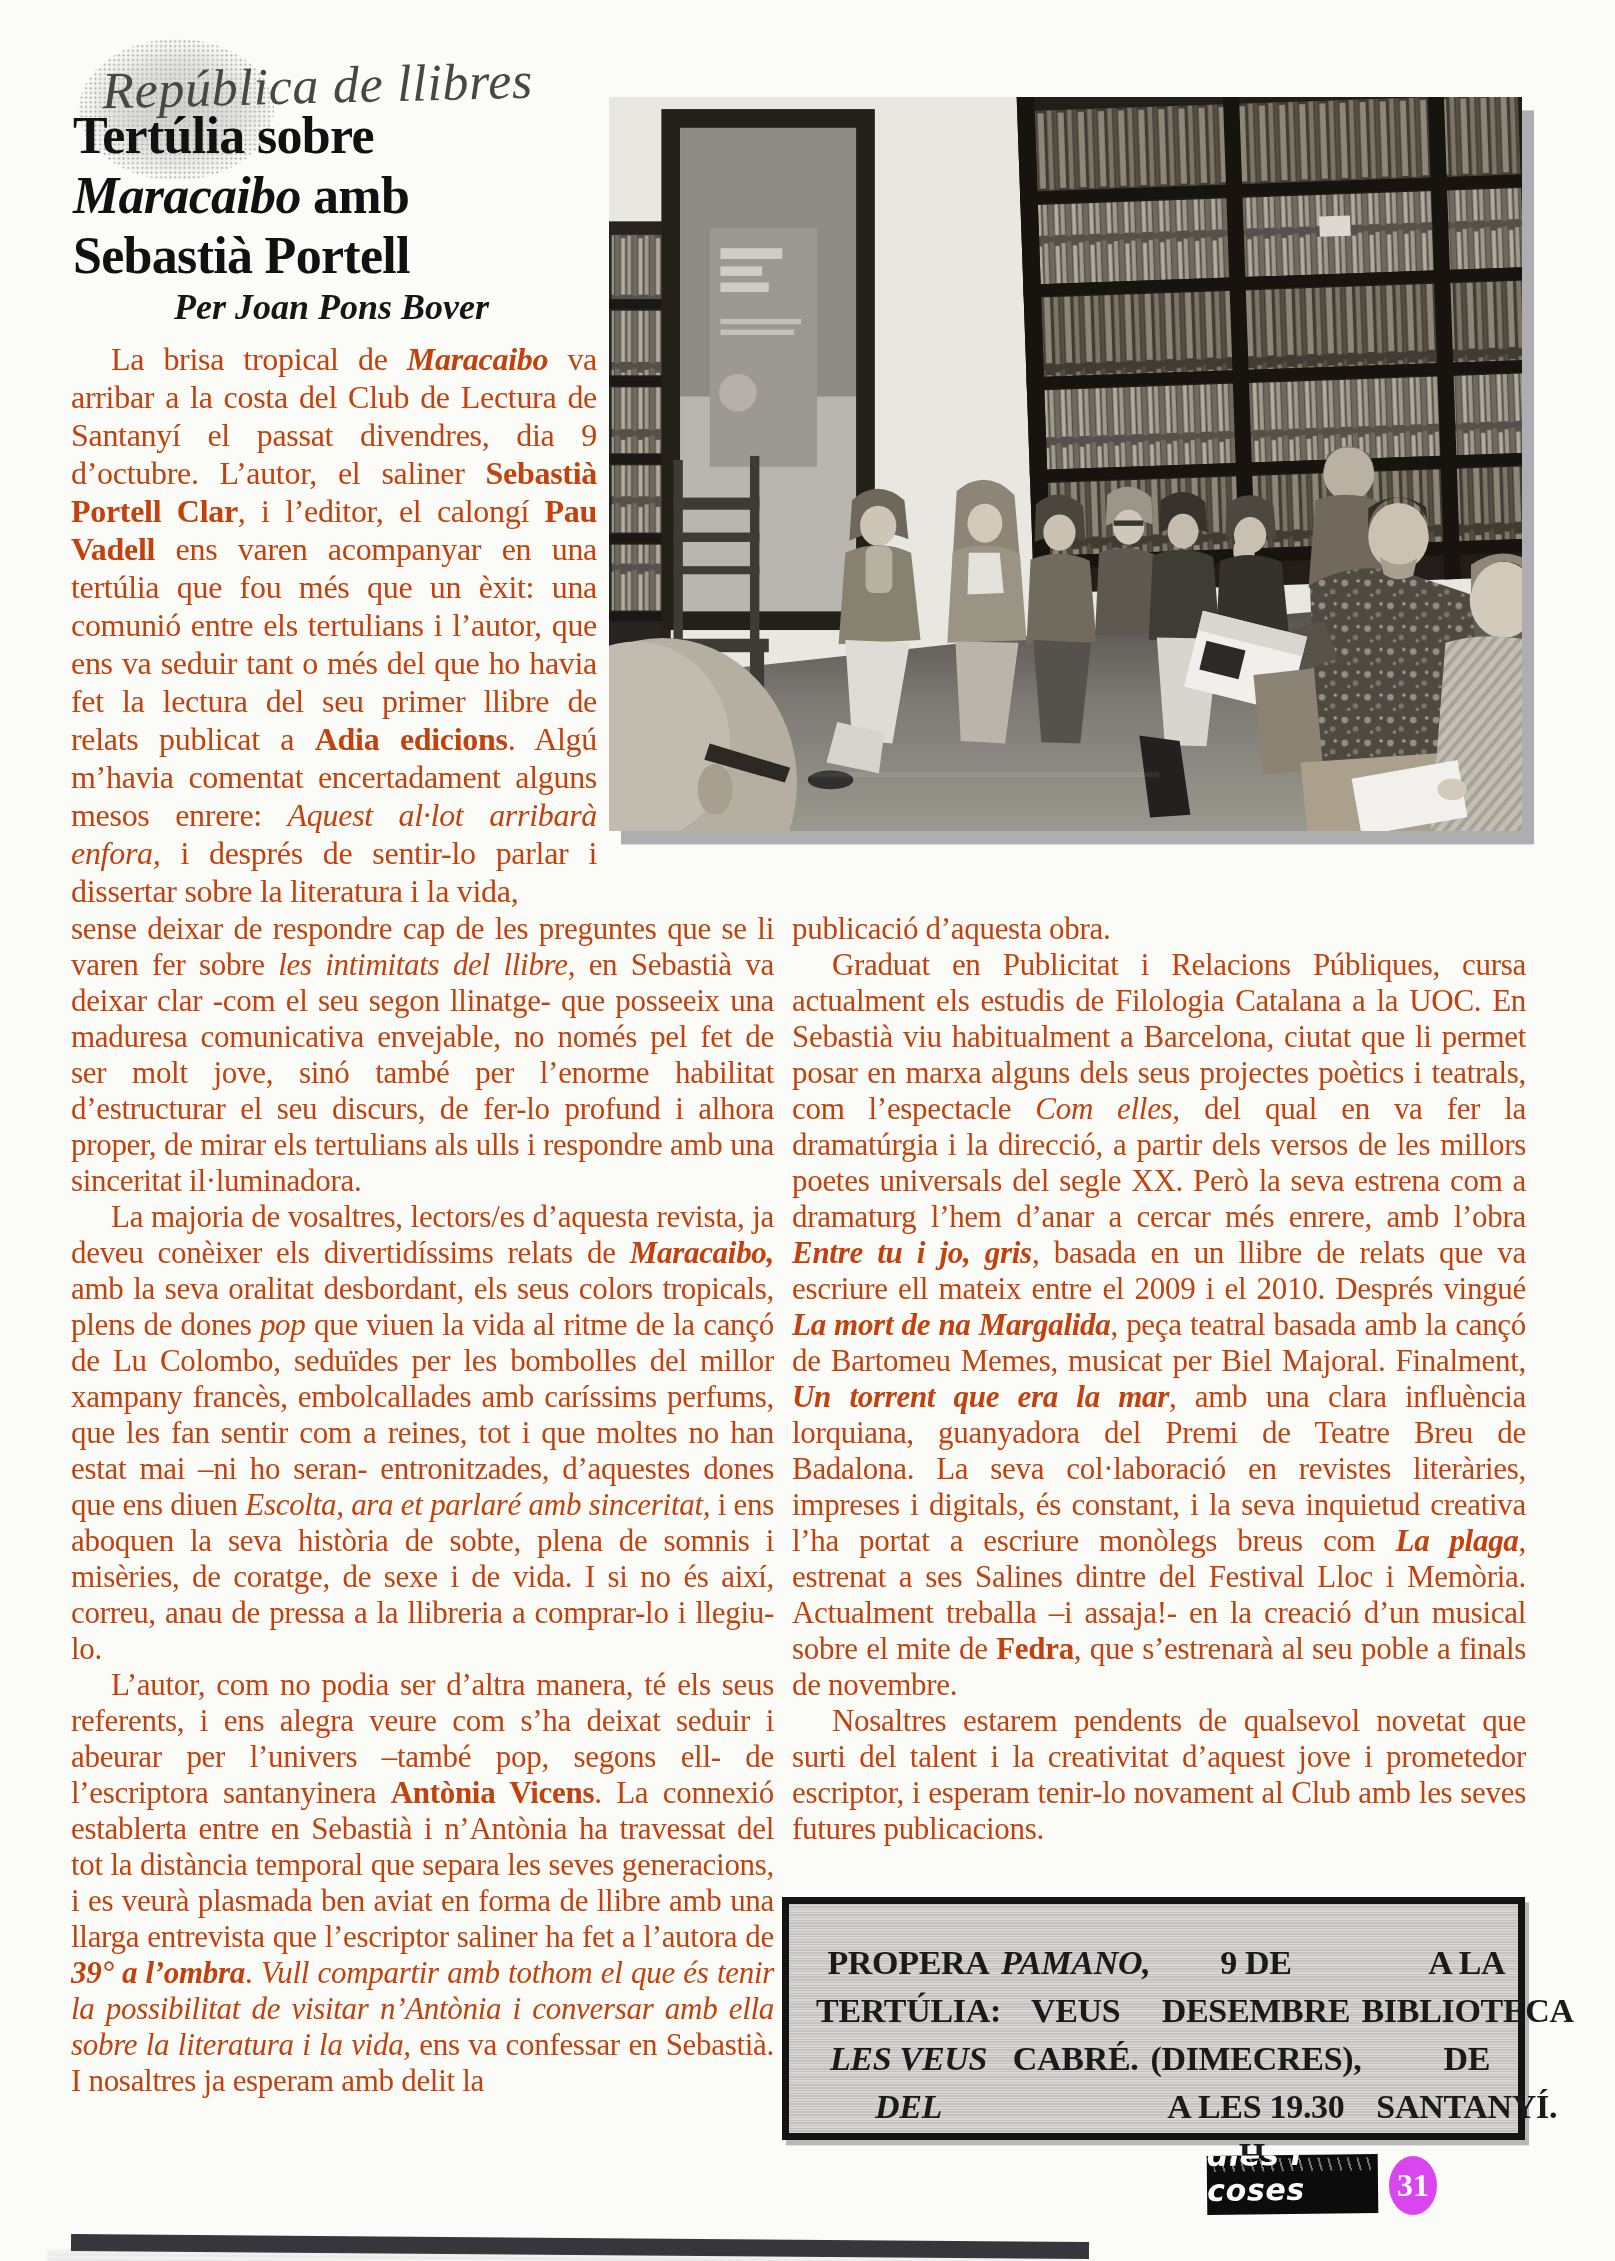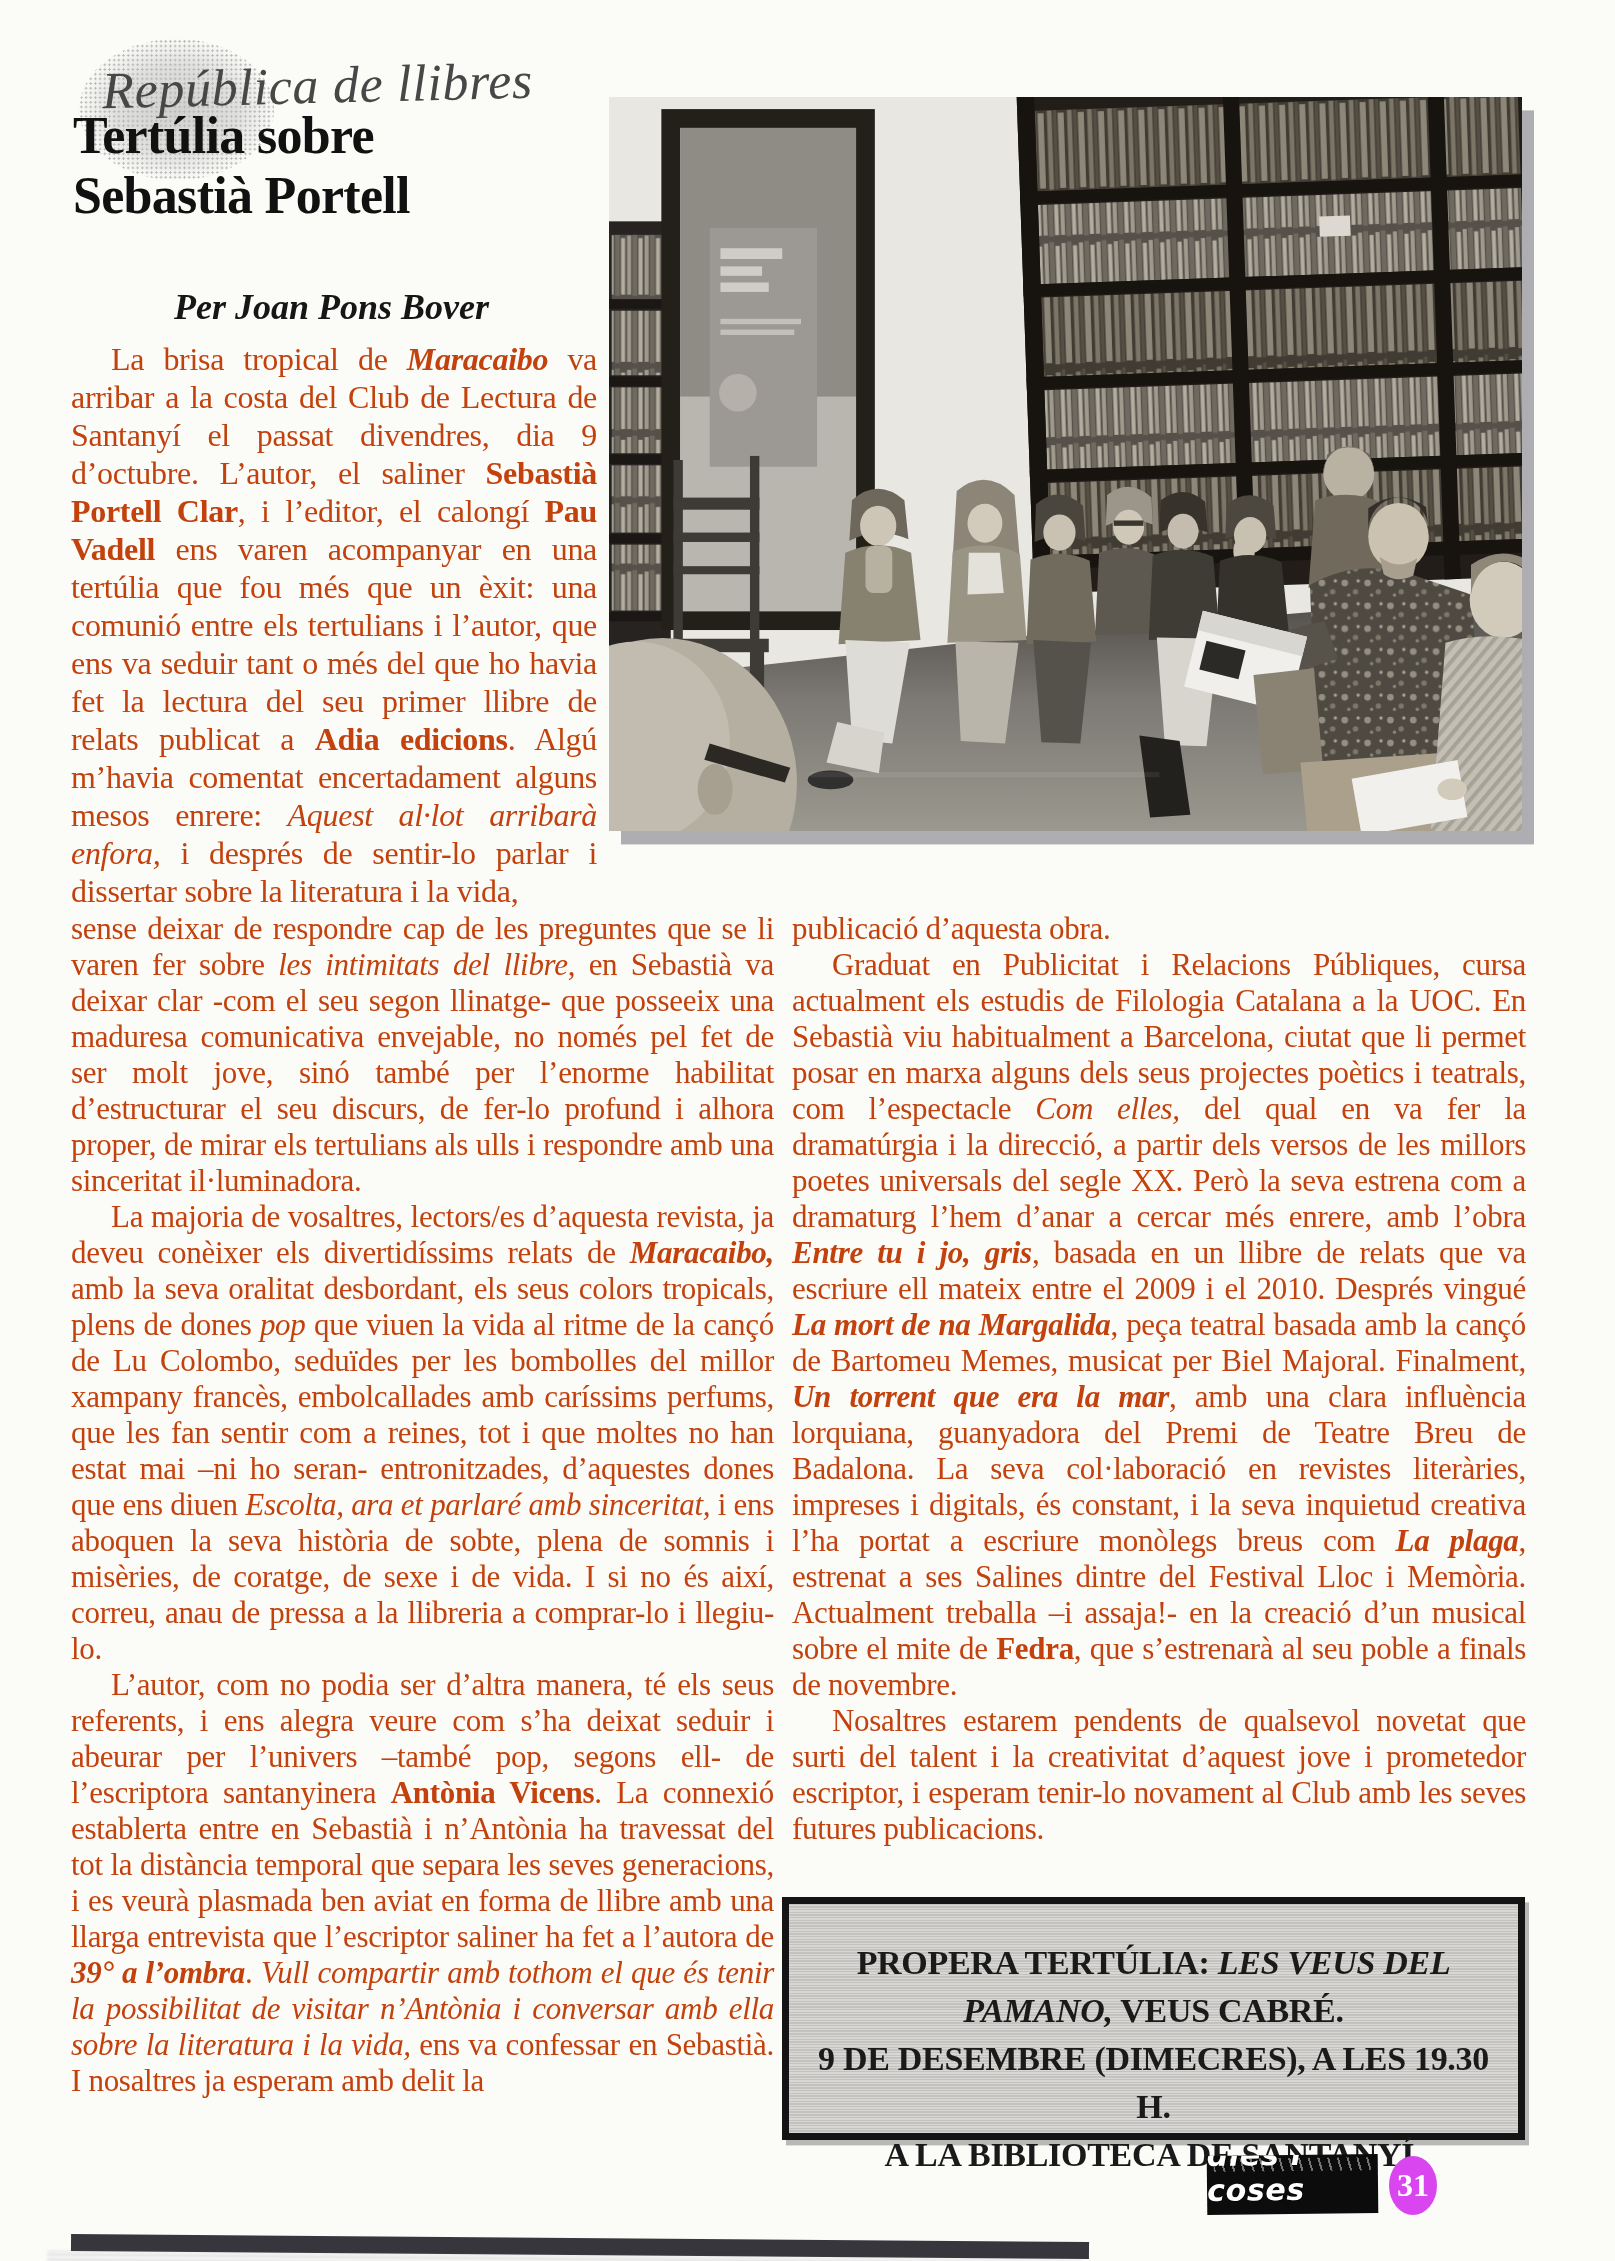--- a/index.html
+++ b/index.html
@@ -55,21 +55,21 @@
   }
   .photo-wrap svg{display:block;width:100%;height:100%;}
   
   .next-box{
     position:absolute;left:782px;top:1897px;width:743px;height:243px;
     box-sizing:border-box;
     border:7.4px solid #141414;
     background:#c9c8c5;
     background-image:repeating-linear-gradient(0deg,rgba(255,255,255,.28) 0 1.3px,rgba(0,0,0,0.03) 1.3px 2.7px);
     box-shadow:4px 5.4px 0 rgba(60,60,60,.35);
-    display:flex;flex-direction:column;justify-content:flex-start;
+    display:flex;flex-direction:row;justify-content:flex-start;
     padding:35px 27px 0 27px;
   }
   .next-box .para{
     text-align:center;font-weight:700;font-size:34px;line-height:48px;
     color:#1a1a1a;letter-spacing:-0.3px;
   }
   
   .footer-bar{
     position:absolute;left:71px;top:2238px;width:1018px;height:17px;
     background:#37363c;transform:rotate(0.45deg);
@@ -103,20 +103,21 @@
   }
 </style>
 </head>
 <body>
 
 <div class="halftone-oval"></div>
 <div class="section-label">República de llibres</div>
 
 <div class="article-title">
     <p class="para"><span class="s-n">Tertúlia sobre</span></p>
+    <p class="para"><span class="s-i">Maracaibo</span><span class="s-n"> amb</span></p>
     <p class="para"><span class="s-n">Sebastià Portell</span></p>
   </div>
 
 <div class="byline">Per Joan Pons Bover</div>
 
 <div class="photo-wrap">
   <svg viewBox="0 0 1360 1092" preserveAspectRatio="none">
     <defs>
       <linearGradient id="floorG" x1="0" y1="0" x2="0" y2="1">
         <stop offset="0" stop-color="#4f4c48"></stop>

